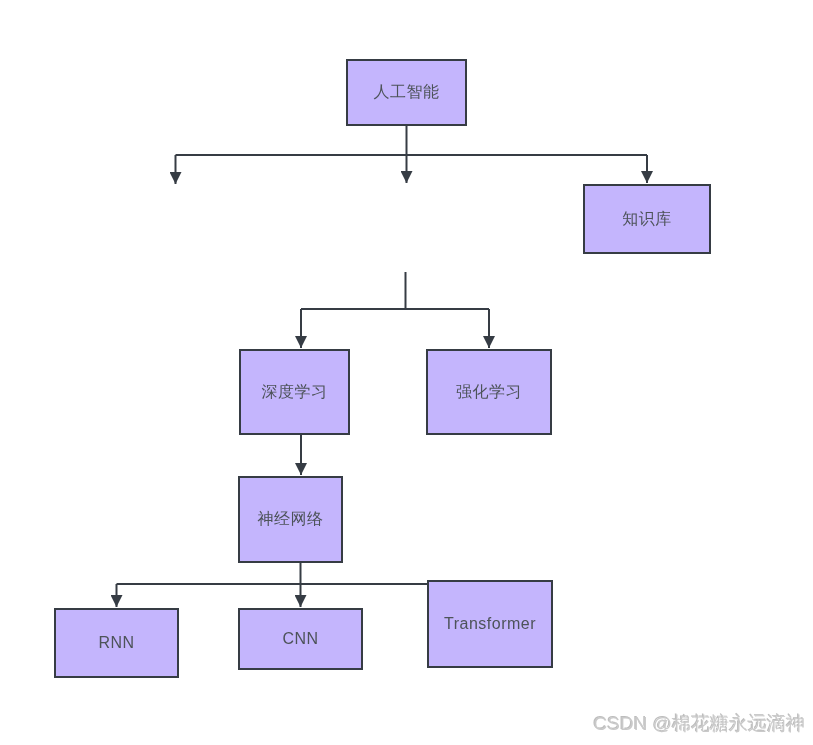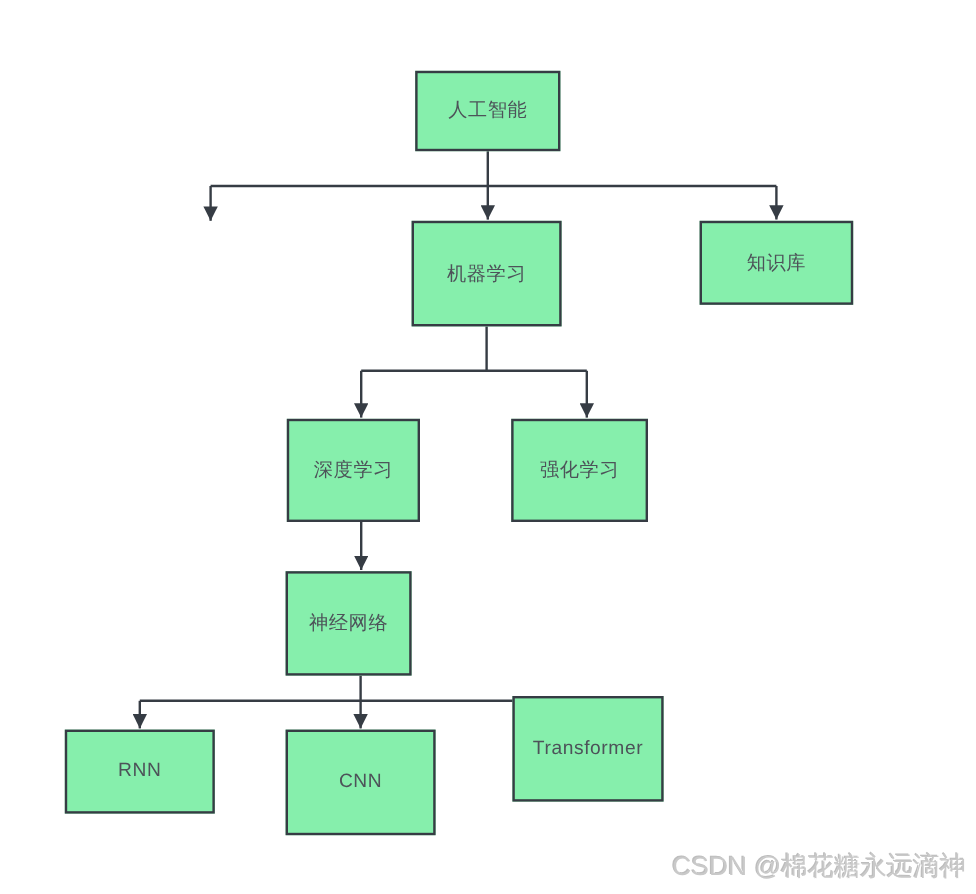--- a/index.html
+++ b/index.html
@@ -25,47 +25,47 @@
   }
   .edges-svg path.connector {
     fill: none;
     stroke: #363c44;
     stroke-width: 2;
   }
   .node {
     position: absolute;
     box-sizing: border-box;
     border: 2px solid #363c44;
-    background: #86efac;
+    background: #c4b5fd;
     display: flex;
     align-items: center;
     justify-content: center;
   }
   .node .label {
     font-size: 16px;
     color: #4d5359;
     letter-spacing: 0.5px;
     white-space: nowrap;
   }
   
   .n-ai          { left: 346px; top:  59px; width: 121px; height: 67px; }
   .n-logic       { left: 113px; top: 185px; width: 125px; height: 88px; }
   .n-ml          { left: 343px; top: 184px; width: 125px; height: 88px; }
   .n-kb          { left: 583px; top: 184px; width: 128px; height: 70px; }
   .n-dl          { left: 239px; top: 349px; width: 111px; height: 86px; }
-  .n-rl          { left: 426px; top: 349px; width: 114px; height: 86px; }
+  .n-rl          { left: 426px; top: 349px; width: 126px; height: 86px; }
   .n-nn          { left: 238px; top: 476px; width: 105px; height: 87px; }
   .n-rnn         { left:  54px; top: 608px; width: 125px; height: 70px; }
-  .n-cnn         { left: 238px; top: 608px; width: 125px; height: 88px; }
+  .n-cnn         { left: 238px; top: 608px; width: 125px; height: 62px; }
   .n-transformer { left: 427px; top: 580px; width: 126px; height: 88px; justify-content: center; }
   .watermark {
     position: absolute;
     right: 8px;
     bottom: 8px;
-    font-size: 22px;
+    font-size: 19px;
     color: #c9c9c9;
     text-shadow: 1px 1px 0 #ffffff, -1px -1px 0 #bdbdbd;
     white-space: nowrap;
     user-select: none;
   }
 </style>
 </head>
 <body>
 
 <div class="canvas">
@@ -95,23 +95,20 @@
     <path class="connector" marker-end="url(#arrow)" d="M116.5,584 L116.5,607"></path>
     <path class="connector" marker-end="url(#arrow)" d="M300.5,584 L300.5,607"></path>
     <path class="connector" marker-end="url(#arrow)" d="M490,584 L490,607"></path>
   </svg>
 
   <div class="node n-ai">
     <span class="label">人工智能</span>
   </div>
 
 
-  <div class="node n-ml">
-    <span class="label">机器学习</span>
-  </div>
 
   <div class="node n-kb">
     <span class="label">知识库</span>
   </div>
 
   <div class="node n-dl">
     <span class="label">深度学习</span>
   </div>
 
   <div class="node n-rl">

